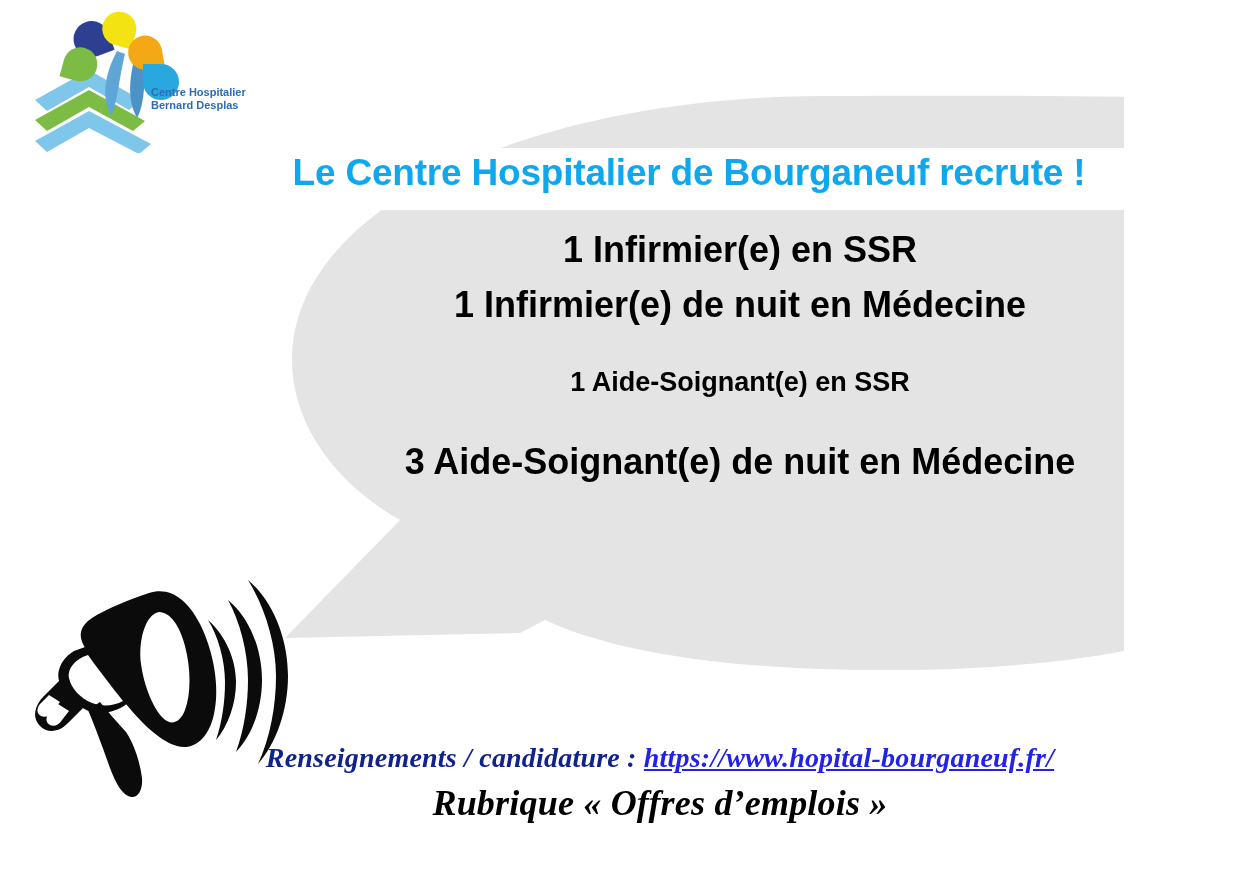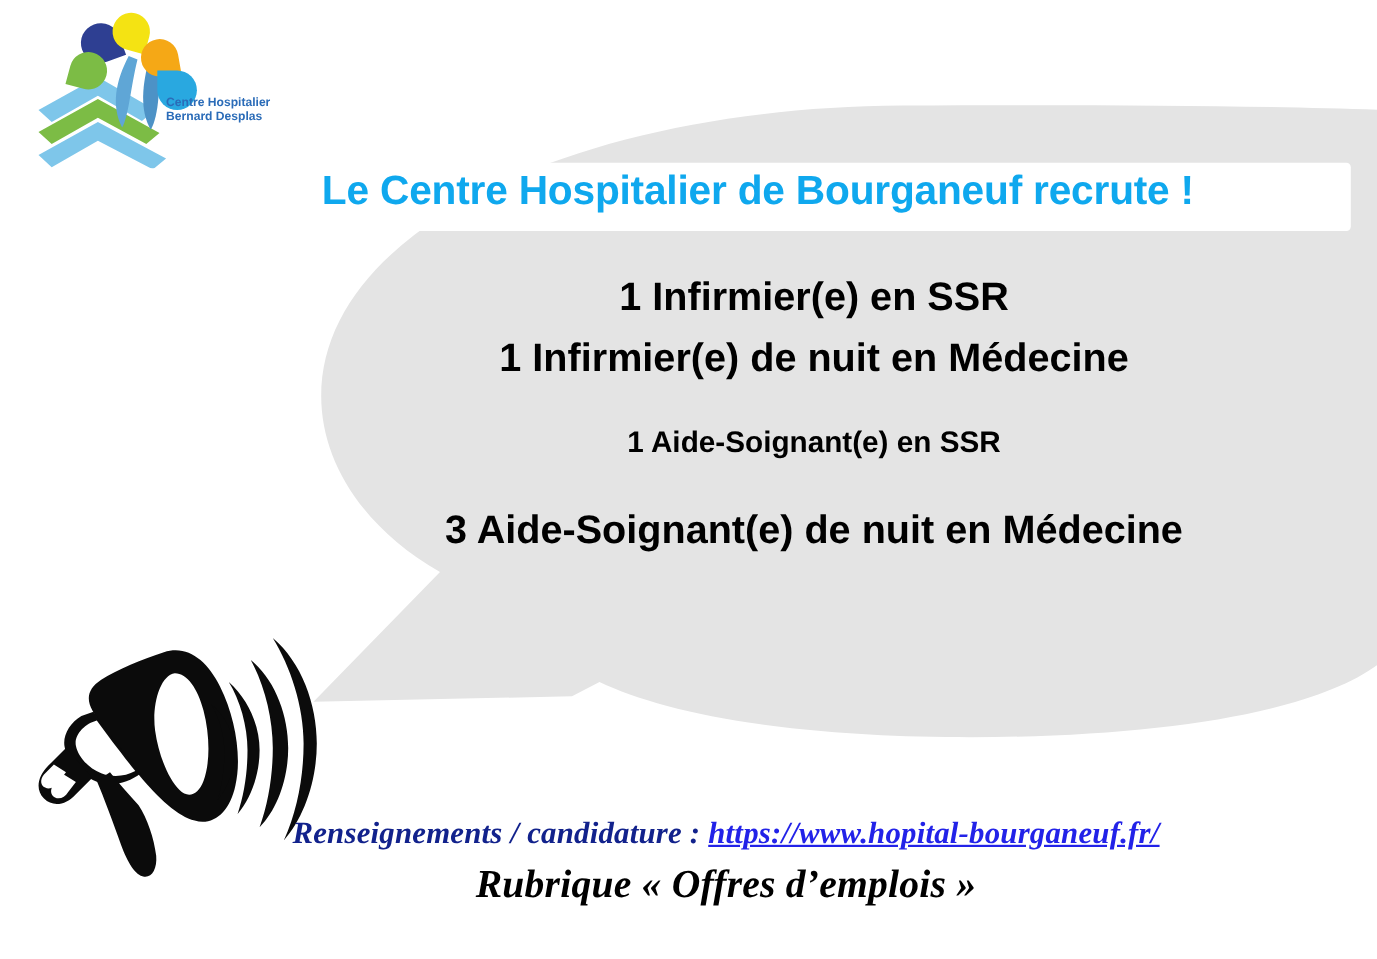--- a/index.html
+++ b/index.html
@@ -5,21 +5,21 @@
   * { box-sizing: border-box; margin: 0; padding: 0; }
   html, body {
     width: 1252px;
     height: 872px;
     background: #ffffff;
     font-family: "Liberation Sans", sans-serif;
     overflow: hidden;
   }
   #poster {
     position: relative;
-    width: 1252px;
+    width: 1124px;
     height: 872px;
     background: #ffffff;
     overflow: hidden;
   }
 
   
   .bubble-svg {
     position: absolute;
     left: 0; top: 0;
     width: 1252px; height: 872px;
@@ -58,21 +58,21 @@
     font-size: 37px;
     letter-spacing: -0.2px;
     color: #0FA8EE;
     white-space: nowrap;
   }
 
   
   .jobs {
     position: absolute;
     left: 290px;
-    top: 252px;
+    top: 232px;
     width: 900px;
     text-align: center;
   }
   .job-line {
     font-family: "Liberation Sans", sans-serif;
     font-weight: bold;
     font-size: 36px;
     color: #000000;
     line-height: 1;
     white-space: nowrap;

